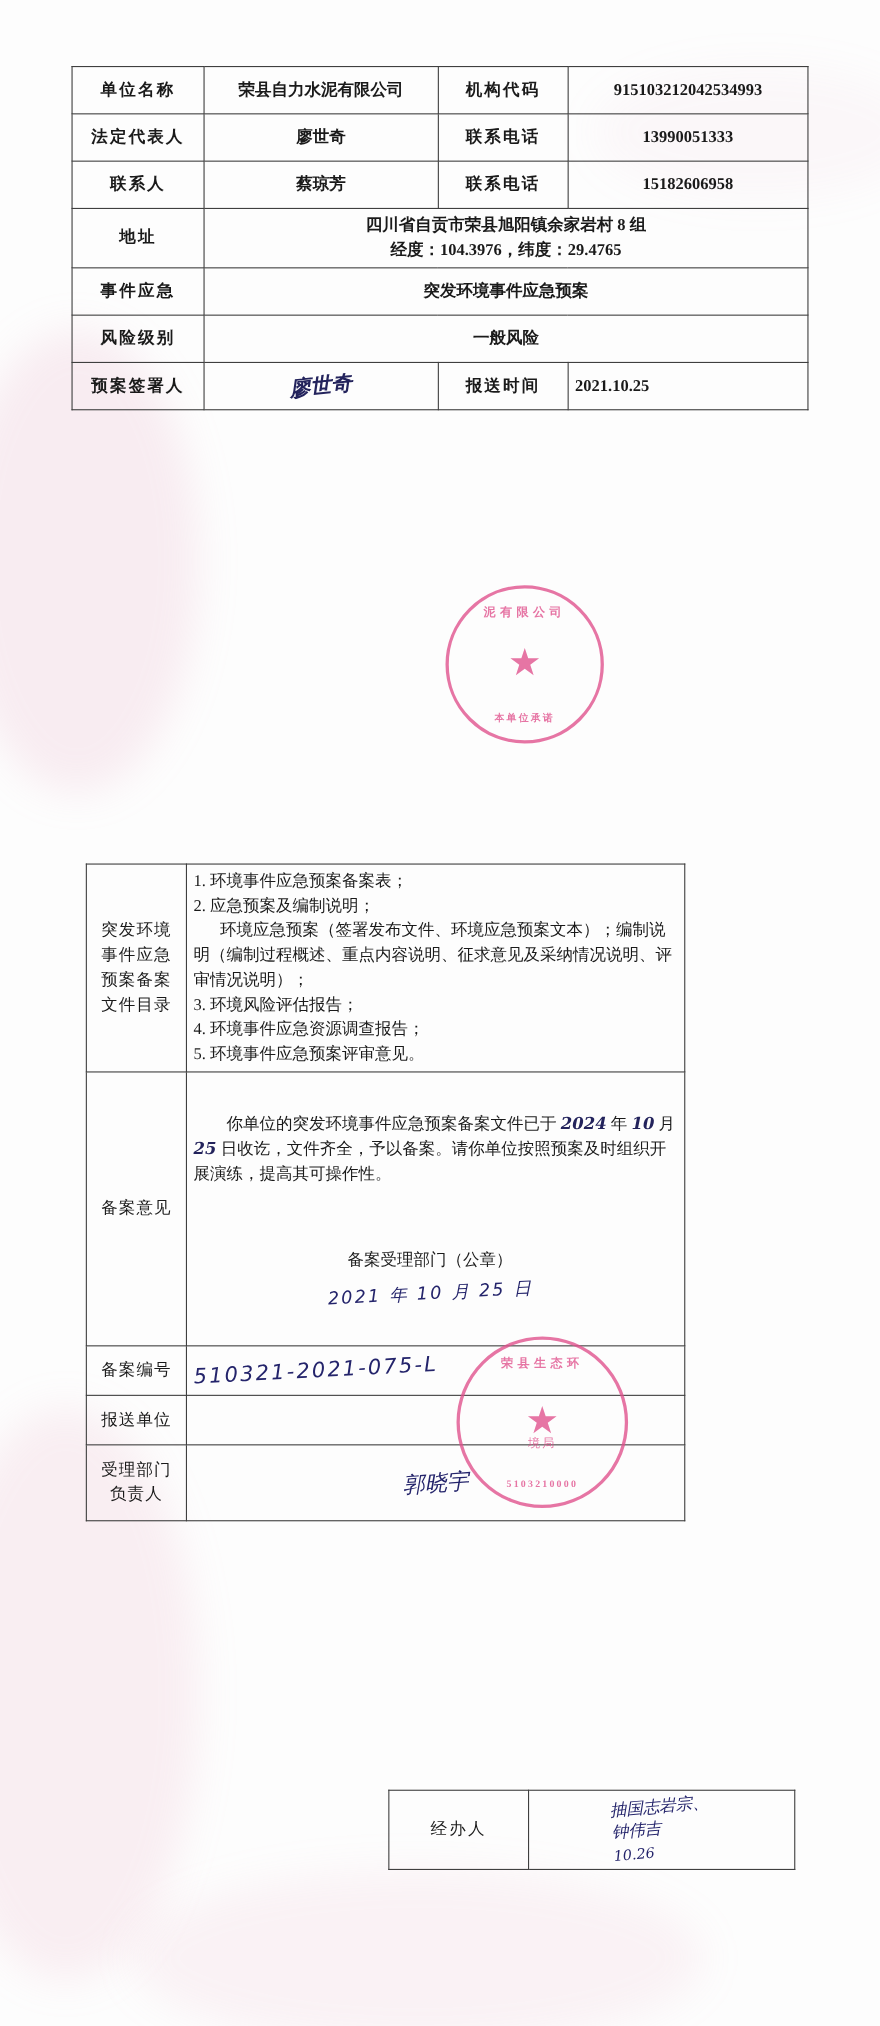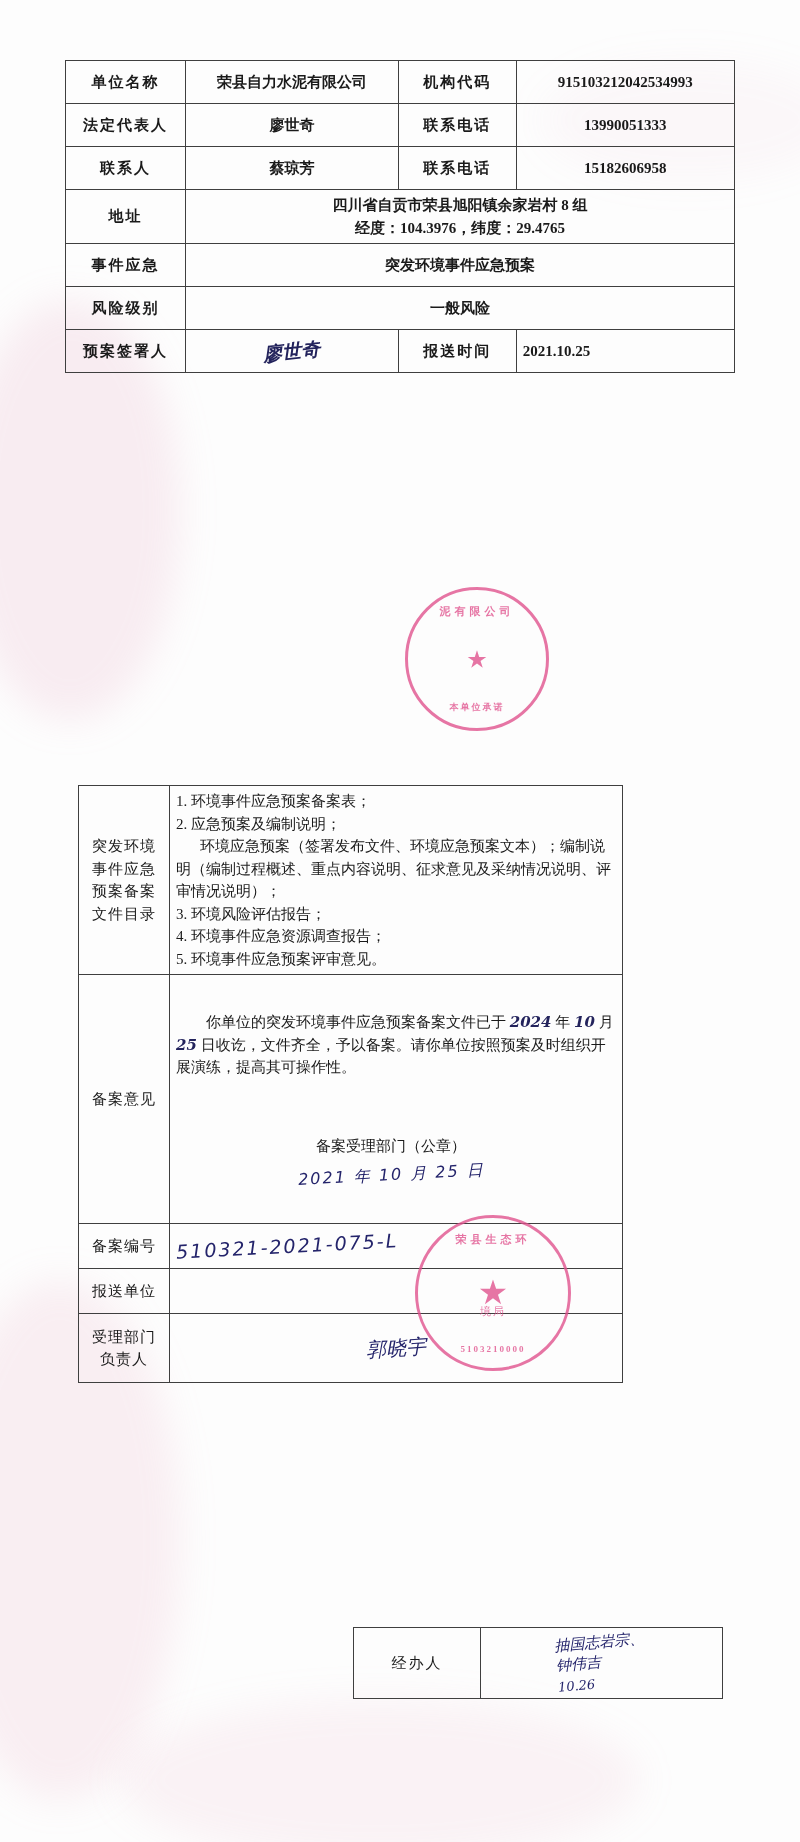--- a/index.html
+++ b/index.html
@@ -130,21 +130,21 @@
   .seal .arc-top { top: 14px; }
   .seal .arc-bot { bottom: 14px; font-size: 9px; letter-spacing: 2px; }
   .seal .mid {
     position: absolute;
     left: 0; width: 100%;
     top: 86px;
     text-align: center;
     font-size: 11px;
     letter-spacing: 2px;
   }
-  #seal1 { left: 405px; top: 587px; font-family: Liberation Mono, monospace; }
+  #seal1 { left: 405px; top: 532px; }
   #seal2 { left: 415px; top: 1215px; width: 150px; height: 150px; }
 
   
   .hand {
     font-family: "DejaVu Serif", serif;
     color: #2b2b8f;
     font-style: italic;
     font-size: 19px;
     transform: rotate(-6deg);
     display: inline-block;

